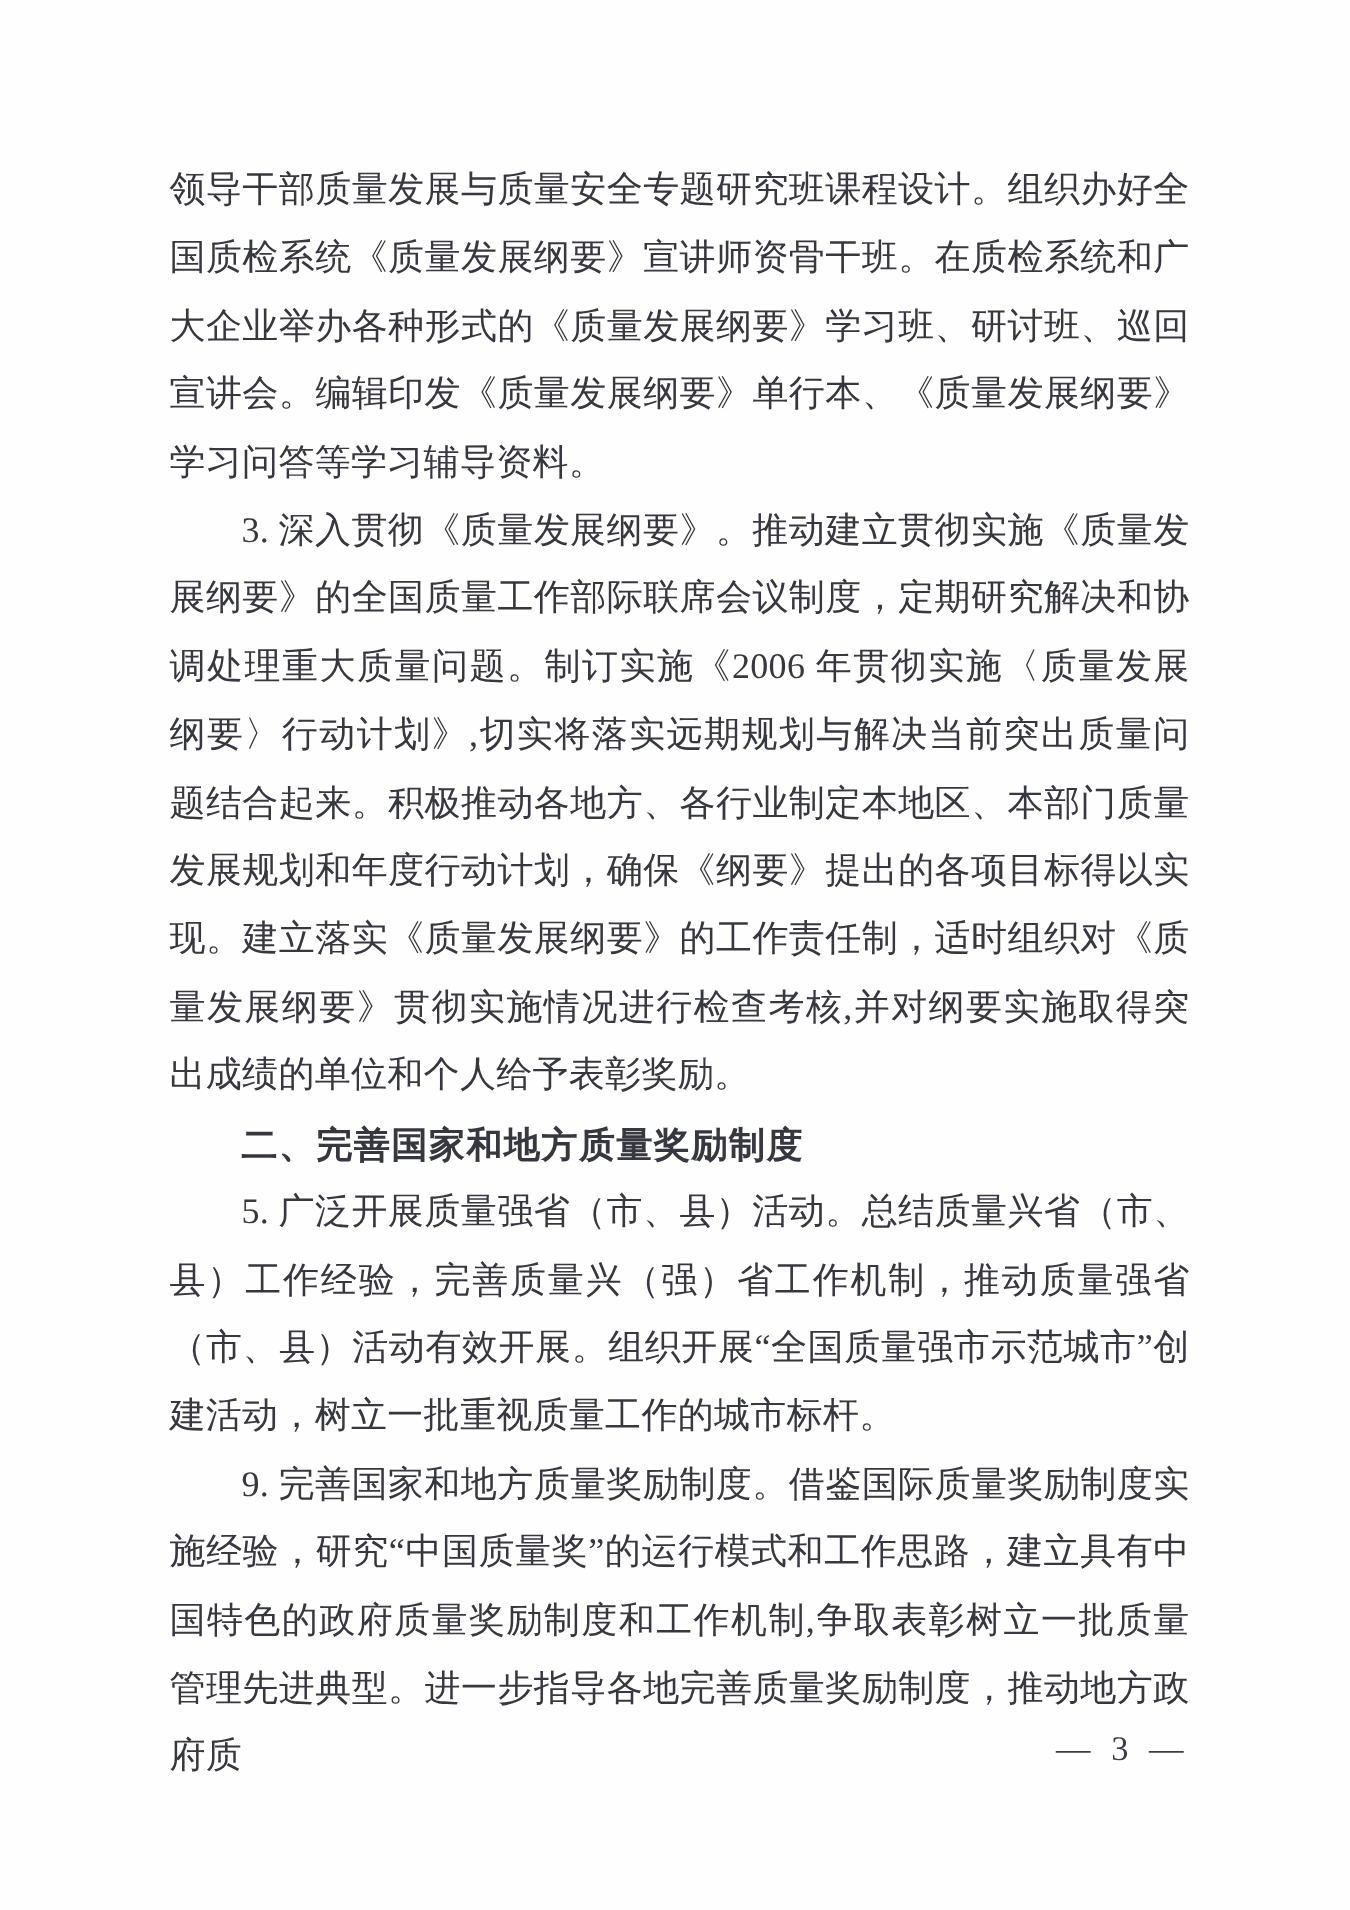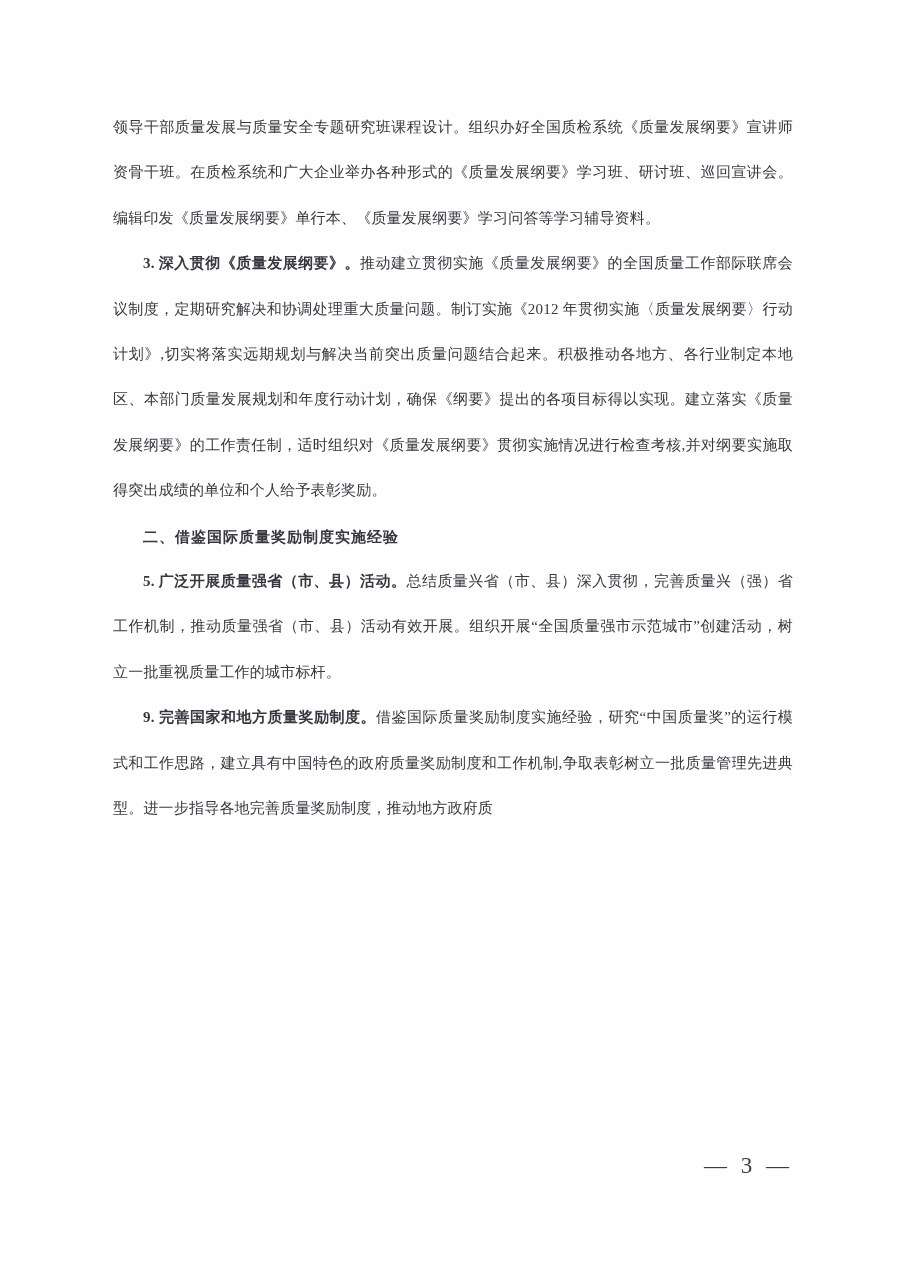--- a/index.html
+++ b/index.html
@@ -15,34 +15,34 @@
     background: #fefefe;
     overflow: hidden;
     font-family: "Liberation Serif", "DejaVu Serif", serif;
     color: #37373f;
   }
   .text-block {
     position: absolute;
     left: 113px;
     top: 105px;
     width: 680px;
-    font-size: 15px;
+    font-size: 24px;
     line-height: 45.4px;
     text-align: justify;
     text-justify: inter-ideograph;
     letter-spacing: 0.2px;
   }
   .para {
     margin: 0;
   }
   .para.indent {
     text-indent: 2em;
   }
   .lead {
-    font-weight: 700;
+    font-weight: 400;
   }
   .heading {
     margin: 0;
     text-indent: 2em;
     font-family: "Liberation Sans", "DejaVu Sans", sans-serif;
     font-weight: 700;
     letter-spacing: 1px;
   }
   .page-number {
     position: absolute;
@@ -56,25 +56,25 @@
 </style>
 </head>
 <body>
 
 <div class="page">
 
   <div class="text-block">
 
     <p class="para"><span>领导干部质量发展与质量安全专题研究班课程设计。组织办好全国质检系统《质量发展纲要》宣讲师资骨干班。在质检系统和广大企业举办各种形式的《质量发展纲要》学习班、研讨班、巡回宣讲会。编辑印发《质量发展纲要》单行本、《质量发展纲要》学习问答等学习辅导资料。</span></p>
 
-    <p class="para indent"><span class="lead">3. 深入贯彻《质量发展纲要》。</span><span>推动建立贯彻实施《质量发展纲要》的全国质量工作部际联席会议制度，定期研究解决和协调处理重大质量问题。制订实施《2012 年贯彻实施〈质量发展纲要〉行动计划》,切实将落实远期规划与解决当前突出质量问题结合起来。积极推动各地方、各行业制定本地区、本部门质量发展规划和年度行动计划，确保《纲要》提出的各项目标得以实现。建立落实《质量发展纲要》的工作责任制，适时组织对《质量发展纲要》贯彻实施情况进行检查考核,并对纲要实施取得突出成绩的单位和个人给予表彰奖励。</span></p>
+    <p class="para indent"><span class="lead">3. 深入贯彻《质量发展纲要》。</span><span>推动建立贯彻实施《质量发展纲要》的全国质量工作部际联席会议制度，定期研究解决和协调处理重大质量问题。制订实施《2006 年贯彻实施〈质量发展纲要〉行动计划》,切实将落实远期规划与解决当前突出质量问题结合起来。积极推动各地方、各行业制定本地区、本部门质量发展规划和年度行动计划，确保《纲要》提出的各项目标得以实现。建立落实《质量发展纲要》的工作责任制，适时组织对《质量发展纲要》贯彻实施情况进行检查考核,并对纲要实施取得突出成绩的单位和个人给予表彰奖励。</span></p>
 
-    <p class="heading"><span>二、借鉴国际质量奖励制度实施经验</span></p>
+    <p class="heading"><span>二、完善国家和地方质量奖励制度</span></p>
 
-    <p class="para indent"><span class="lead">5. 广泛开展质量强省（市、县）活动。</span><span>总结质量兴省（市、县）深入贯彻，完善质量兴（强）省工作机制，推动质量强省（市、县）活动有效开展。组织开展“全国质量强市示范城市”创建活动，树立一批重视质量工作的城市标杆。</span></p>
+    <p class="para indent"><span class="lead">5. 广泛开展质量强省（市、县）活动。</span><span>总结质量兴省（市、县）工作经验，完善质量兴（强）省工作机制，推动质量强省（市、县）活动有效开展。组织开展“全国质量强市示范城市”创建活动，树立一批重视质量工作的城市标杆。</span></p>
 
     <p class="para indent"><span class="lead">9. 完善国家和地方质量奖励制度。</span><span>借鉴国际质量奖励制度实施经验，研究“中国质量奖”的运行模式和工作思路，建立具有中国特色的政府质量奖励制度和工作机制,争取表彰树立一批质量管理先进典型。进一步指导各地完善质量奖励制度，推动地方政府质</span></p>
 
   </div>
 
   <div class="page-number">— 3 —</div>
 
 </div>
 
 </body></html>

